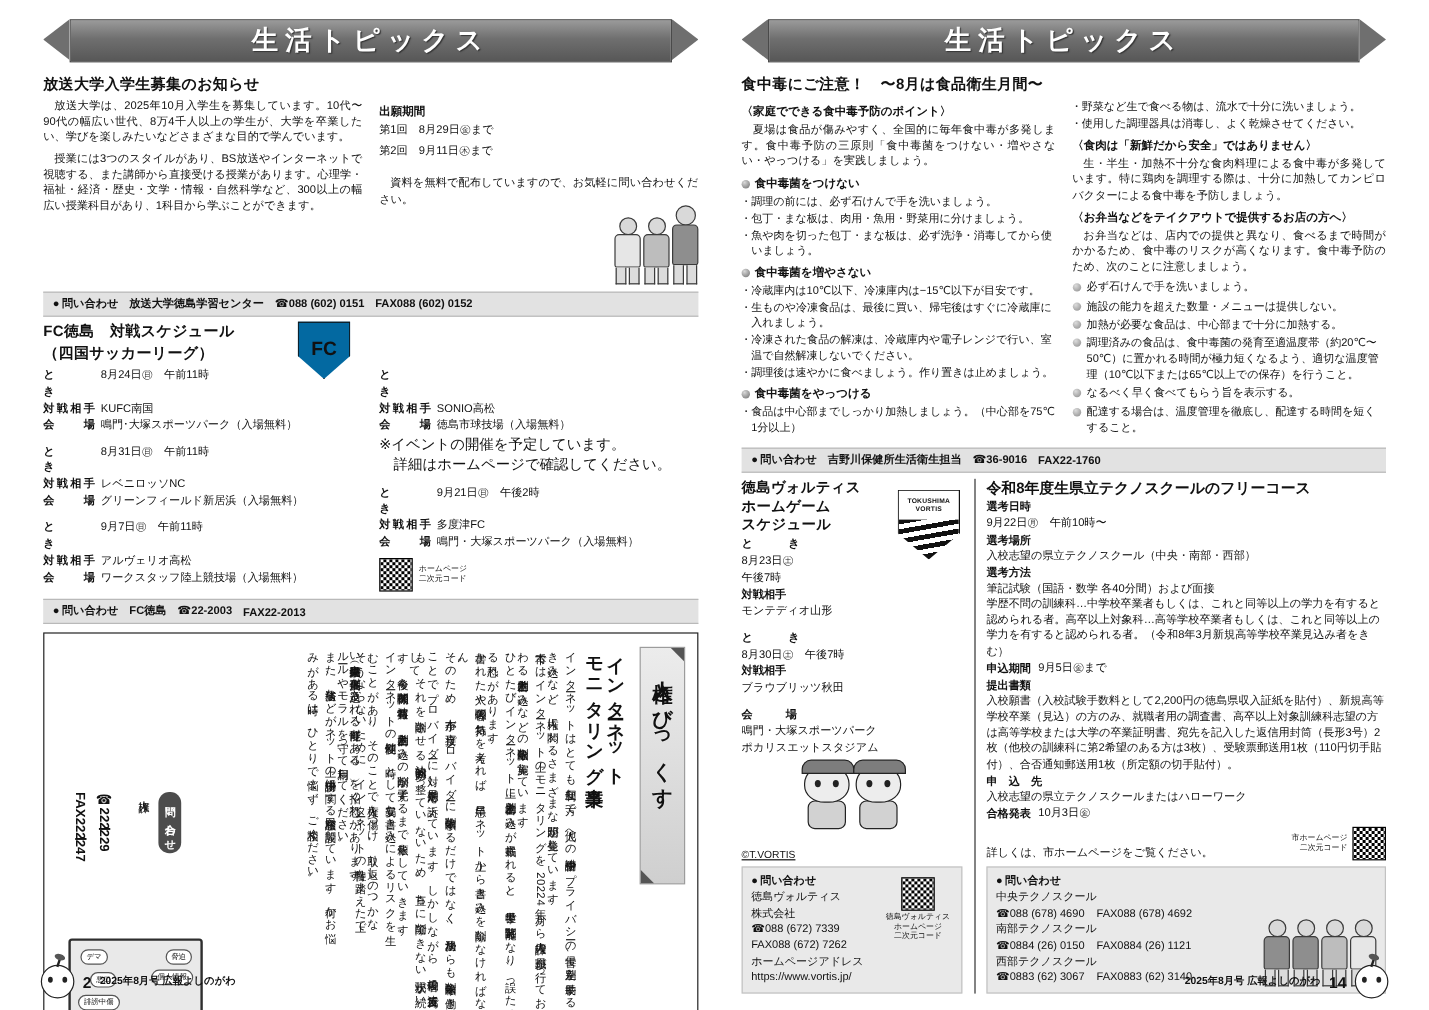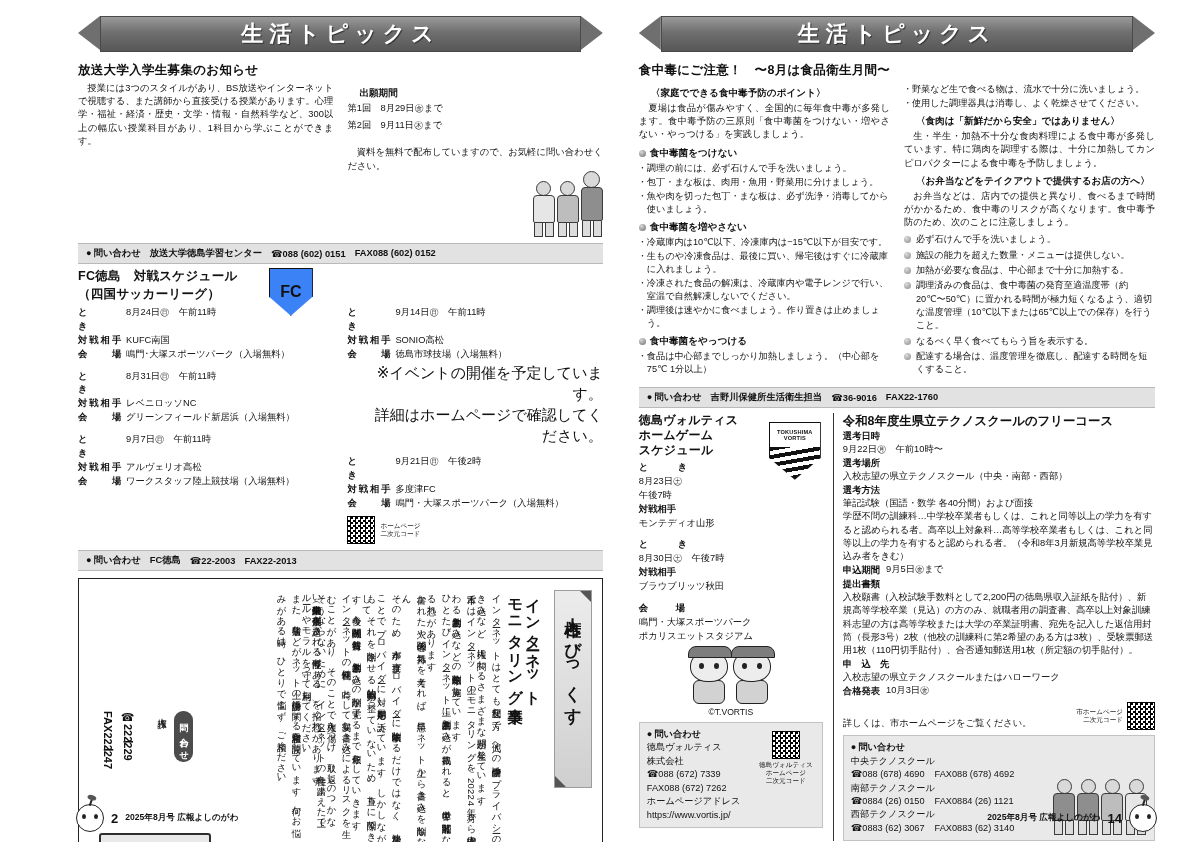--- a/index.html
+++ b/index.html
@@ -4,21 +4,21 @@
 <style>
   html,body{margin:0;padding:0;background:#ffffff;}
   body{
     width:1191px;height:842px;
     font-family:"Liberation Sans","DejaVu Sans",sans-serif;
     color:#111;
     position:relative;
     overflow:hidden;
     -webkit-font-smoothing:antialiased;
   }
-  .spread{position:absolute;inset:0;display:flex;padding-left:42px;}
+  .spread{position:absolute;inset:0;display:flex;}
   .page{position:relative;height:842px;box-sizing:border-box;}
   .page-left{width:600px;padding:14px 18px 0 36px;}
   .page-right{width:591px;padding:14px 36px 0 18px;}
 
   
   .banner{position:relative;height:40px;margin-bottom:8px;}
   .banner-bar{
     position:absolute;left:22px;right:22px;top:2px;height:34px;
     background:linear-gradient(180deg,#9a9a9a 0%,#6f6f6f 45%,#575757 100%);
     border:1px solid #4a4a4a;
@@ -36,21 +36,21 @@
   .arrow.right{right:0;
     background:#6f6f6f;
     clip-path:polygon(100% 50%,0% 0%,0% 100%);}
 
   
   .art-head{font-weight:bold;font-size:12.5px;margin:2px 0 3px 0;letter-spacing:.3px;}
   .two-col{display:flex;gap:14px;}
   .col{flex:1;min-width:0;}
   p.body{margin:0 0 4px 0;font-size:9.3px;line-height:1.42;text-align:justify;}
   p.body.ind{text-indent:1em;}
-  .sub-head{font-weight:bold;font-size:9.6px;margin:5px 0 2px 12px;}
+  .sub-head{font-weight:bold;font-size:9.6px;margin:5px 0 2px 0;}
   ul.dots{margin:0 0 4px 0;padding:0;list-style:none;}
   ul.dots li{font-size:9.2px;line-height:1.42;margin-bottom:1px;padding-left:8px;position:relative;text-indent:0;}
   ul.dots li:before{content:"・";position:absolute;left:-1px;top:0;}
   .bullet-head{font-weight:bold;font-size:9.6px;margin:5px 0 2px 0;padding-left:11px;position:relative;}
   .bullet-head:before{
     content:"";position:absolute;left:0;top:3px;width:7px;height:7px;border-radius:50%;
     background:radial-gradient(circle at 35% 30%,#d8d8d8,#6d6d6d);
   }
   ul.circ{margin:0 0 4px 0;padding:0;list-style:none;}
   ul.circ li{font-size:9.2px;line-height:1.45;margin-bottom:2px;padding-left:12px;position:relative;}
@@ -66,21 +66,21 @@
   }
   .contact .lbl:before{content:"●";margin-right:2px;}
 
   
   .sched{font-size:9.3px;line-height:1.5;}
   .sched .row{display:flex;margin-bottom:0px;}
   .sched .k{font-weight:bold;width:48px;flex:none;letter-spacing:2px;}
   .sched .k.sp{letter-spacing:10px;}
   .sched .v{flex:1;}
   .sched .blank{height:8px;}
-  .note{font-size:15px;line-height:1.42;text-align:right;}
+  .note{font-size:12px;line-height:1.42;}
 
   
   .qr{width:26px;height:26px;flex:none;
     background:
       conic-gradient(from 0deg,#000 0 25%,#fff 0 50%,#000 0 75%,#fff 0 100%);
     background-size:5px 5px;border:1px solid #000;}
   .qr-wrap{display:flex;align-items:center;gap:5px;margin-top:6px;}
   .qr-cap{font-size:6.6px;line-height:1.25;}
 
   
@@ -196,20 +196,21 @@
       <div class="banner-bar"></div>
       <div class="arrow left"></div>
       <div class="arrow right"></div>
       <div class="banner-title">生活トピックス</div>
     </div>
 
     <div>
       <div class="art-head">放送大学入学生募集のお知らせ</div>
       <div class="two-col">
         <div class="col">
+          <p class="body ind">放送大学は、2025年10月入学生を募集しています。10代〜90代の幅広い世代、8万4千人以上の学生が、大学を卒業したい、学びを楽しみたいなどさまざまな目的で学んでいます。</p>
           <p class="body ind">授業には3つのスタイルがあり、BS放送やインターネットで視聴する、また講師から直接受ける授業があります。心理学・福祉・経済・歴史・文学・情報・自然科学など、300以上の幅広い授業科目があり、1科目から学ぶことができます。</p>
         </div>
         <div class="col">
           <div class="sub-head">出願期間</div>
           <p class="body">第1回　8月29日㊎まで</p>
           <p class="body">第2回　9月11日㊍まで</p>
           <div class="spacer10"></div>
           <p class="body ind">資料を無料で配布していますので、お気軽に問い合わせください。</p>
           <div class="people" style="justify-content:flex-end;margin-top:-6px;">
             <div class="person">
@@ -243,21 +244,21 @@
         <span class="lbl">問い合わせ</span>
         <span>放送大学徳島学習センター</span>
         <span>☎088 (602) 0151</span>
         <span>FAX088 (602) 0152</span>
       </div>
     </div>
 
     <div style="position:relative;">
       <div class="art-head">FC徳島　対戦スケジュール</div>
       <div class="art-head" style="margin-top:-2px;">（四国サッカーリーグ）</div>
-      <div style="position:absolute;right:290px;top:0;width:42px;height:46px;background:#3b82f6;border:1.5px solid #111;clip-path:polygon(0 0,100% 0,100% 60%,50% 100%,0 60%);display:flex;align-items:center;justify-content:center;font-weight:bold;font-size:16px;">
+      <div style="position:absolute;right:290px;top:0;width:42px;height:46px;background:#0369a1;border:1.5px solid #111;clip-path:polygon(0 0,100% 0,100% 60%,50% 100%,0 60%);display:flex;align-items:center;justify-content:center;font-weight:bold;font-size:16px;">
         <span>FC</span>
       </div>
 
       <div class="two-col" style="margin-top:2px;">
         <div class="col sched">
           <div>
             <div class="row">
                 <span class="k sp">と　き</span>
                 <span class="v">8月24日㊐　午前11時</span>
               </div>
@@ -299,21 +300,20 @@
                 <span class="k">会　　場</span>
                 <span class="v">ワークスタッフ陸上競技場（入場無料）</span>
               </div>
           </div>
         </div>
 
         <div class="col sched">
           <div>
             <div class="row">
                 <span class="k sp">と　き</span>
-                <span class="v">9月14日㊐　午前11時</span>
               </div>
             <div class="row">
                 <span class="k">対戦相手</span>
                 <span class="v">SONIO高松</span>
               </div>
             <div class="row">
                 <span class="k">会　　場</span>
                 <span class="v">徳島市球技場（入場無料）</span>
               </div>
           </div>
@@ -518,21 +518,21 @@
           </div>
           <div class="mascot">
             <div class="m-head">
                 <span class="m-cap"></span>
                 <span class="m-eye" style="left:8px;"></span>
                 <span class="m-eye" style="right:8px;"></span>
               </div>
             <div class="m-body"></div>
           </div>
         </div>
-        <div class="tiny" style="text-align:center;margin-top:3px;">©T.VORTIS</div>
+        <div class="tiny" style="margin-top:16px;text-decoration:underline;">©T.VORTIS</div>
 
         <div class="infobox">
           <div style="display:flex;gap:6px;">
             <div style="flex:1;">
               <div class="lbl">問い合わせ</div>
               <div>徳島ヴォルティス</div>
               <div>株式会社</div>
               <div>☎088 (672) 7339</div>
               <div>FAX088 (672) 7262</div>
               <div>ホームページアドレス</div>

